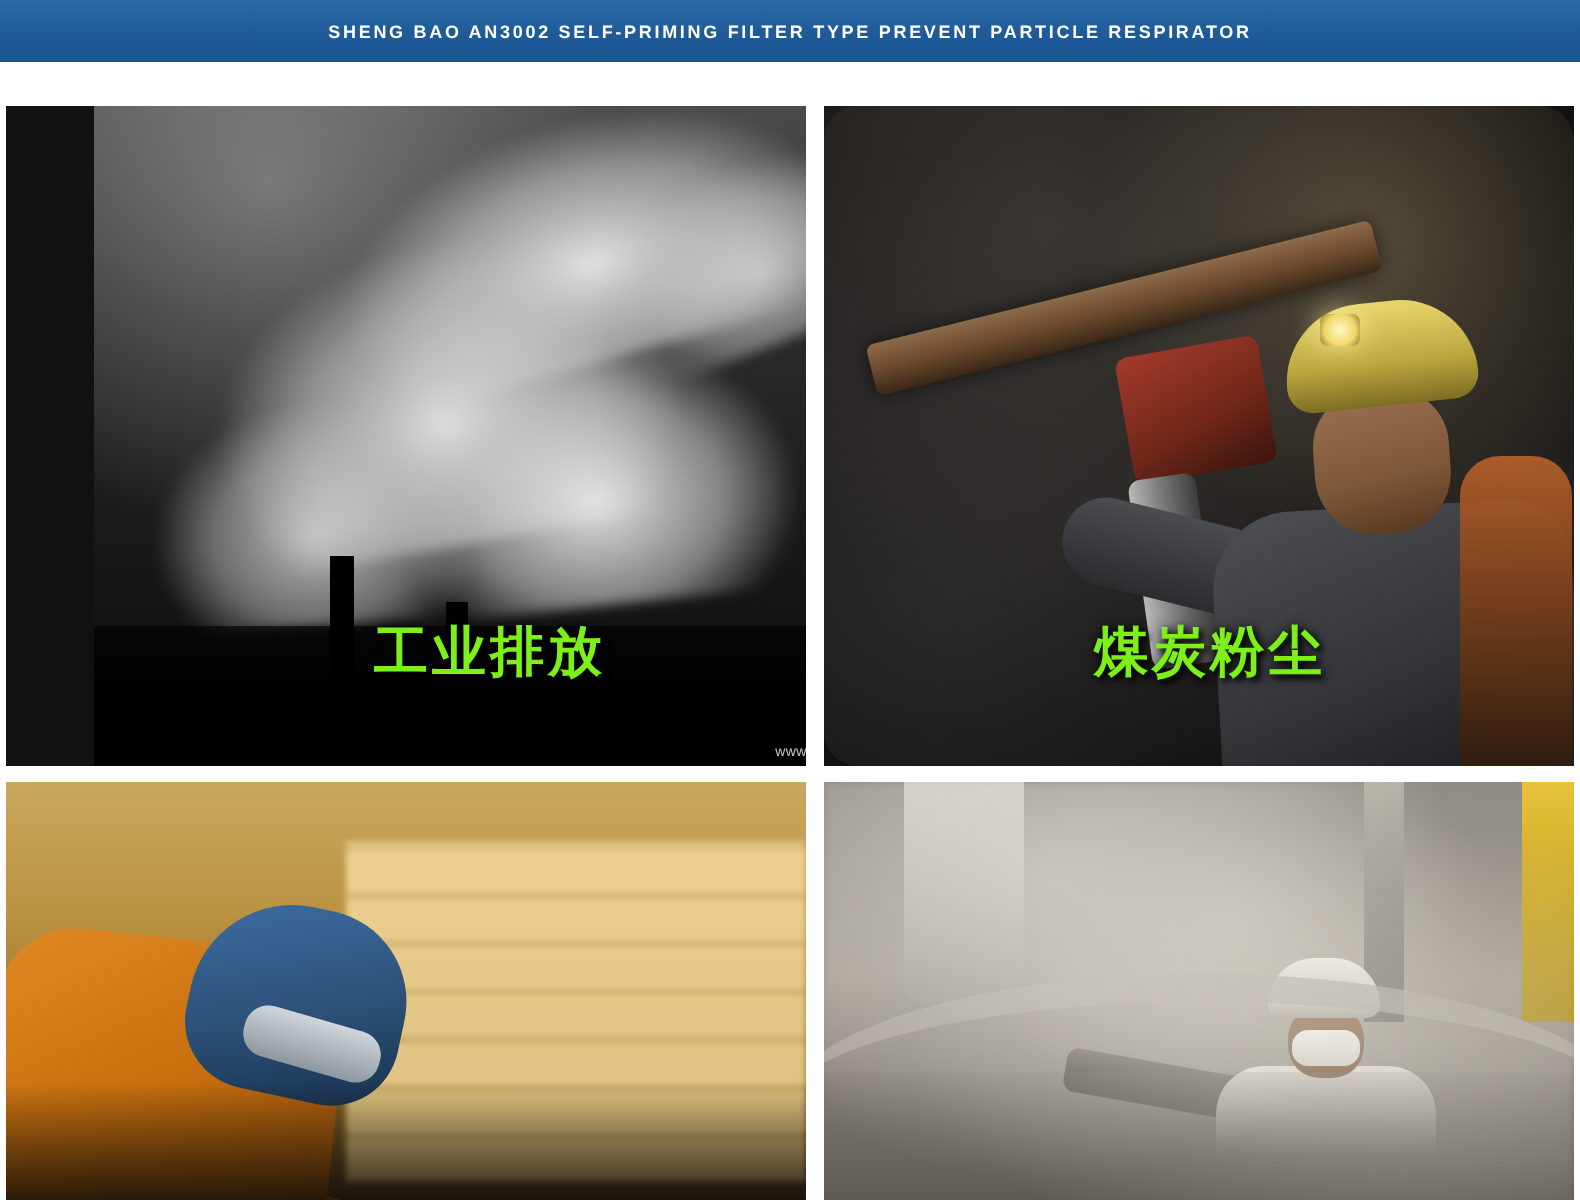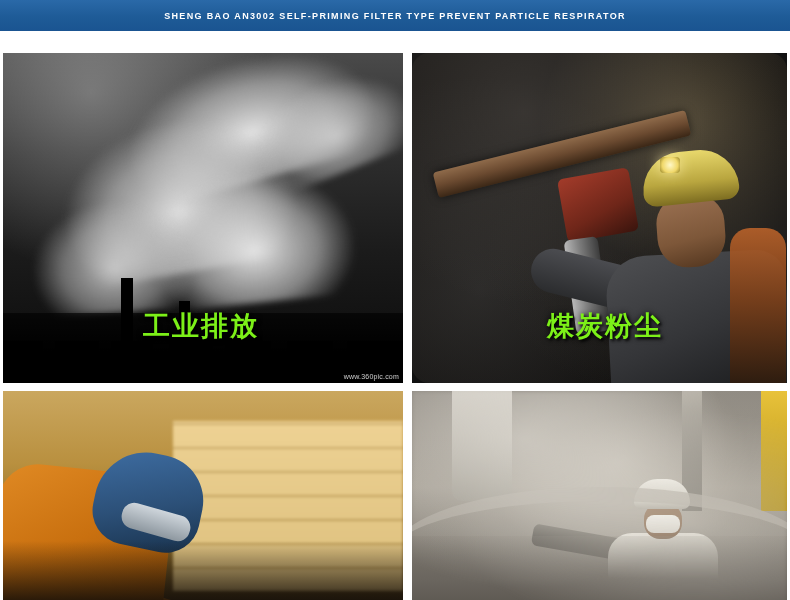--- a/index.html
+++ b/index.html
@@ -67,20 +67,21 @@
     inset: 0;
     width: 100%;
     height: 100%;
   }
 
   
   .p1 {
     background:
       radial-gradient(circle at 22% 12%, rgba(255,255,255,0.30) 0%, rgba(255,255,255,0) 42%),
       linear-gradient(180deg, #4a4a4a 0%, #2e2e2e 30%, #1b1b1b 60%, #0a0a0a 100%);
+    margin-left: 44px;
   }
   .plume {
     position: absolute;
     background: radial-gradient(ellipse at 50% 60%, rgba(235,235,235,0.95) 0%, rgba(200,200,200,0.6) 45%, rgba(160,160,160,0) 72%);
     filter: blur(3px);
   }
   .plume.a { left: 120px; top: 8px;   width: 250px; height: 120px; transform: rotate(-16deg); }
   .plume.b { left: 60px;  top: 70px;  width: 230px; height: 150px; transform: rotate(-10deg); }
   .plume.c { left: 150px; top: 120px; width: 200px; height: 130px; transform: rotate(-6deg); }
   .plume.d { left: 30px;  top: 150px; width: 160px; height: 110px; transform: rotate(-4deg); opacity:.8; }

